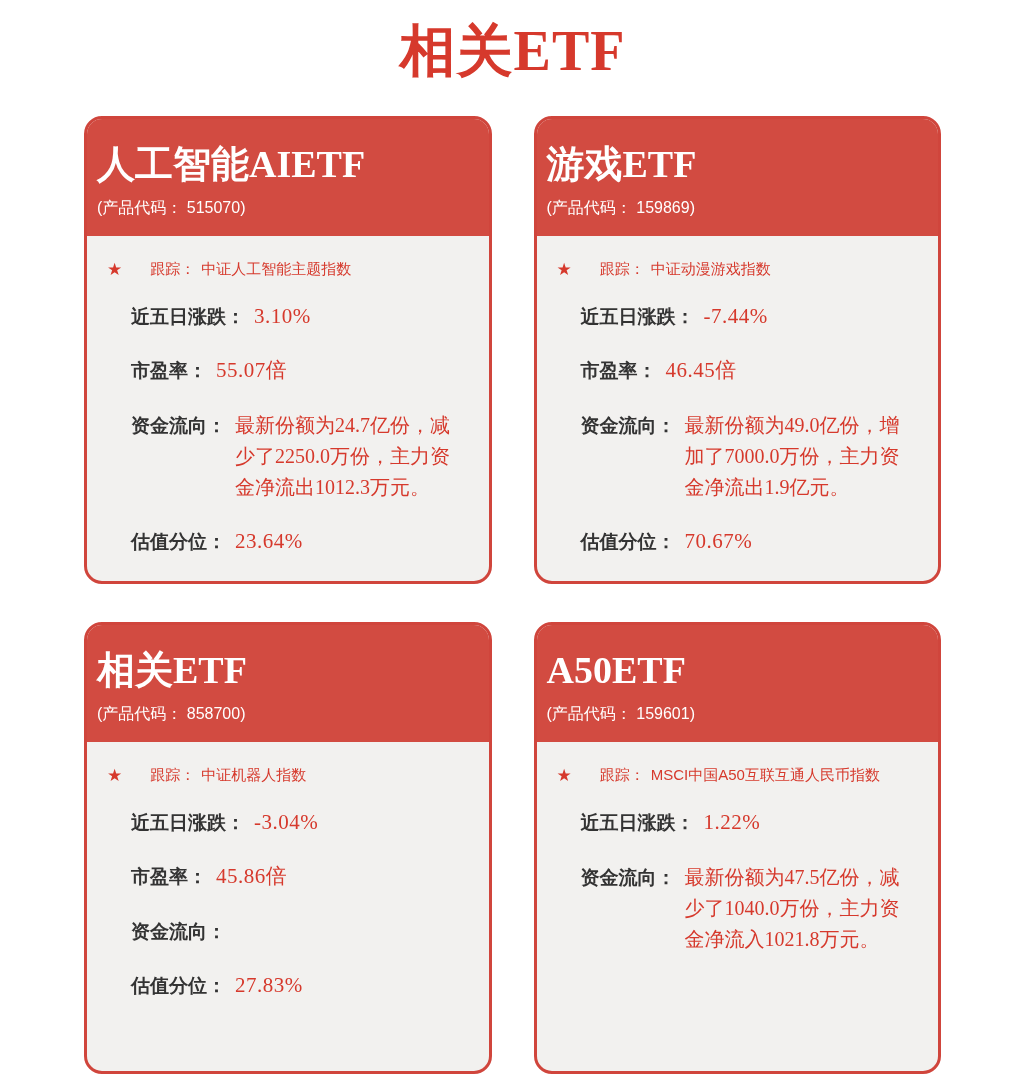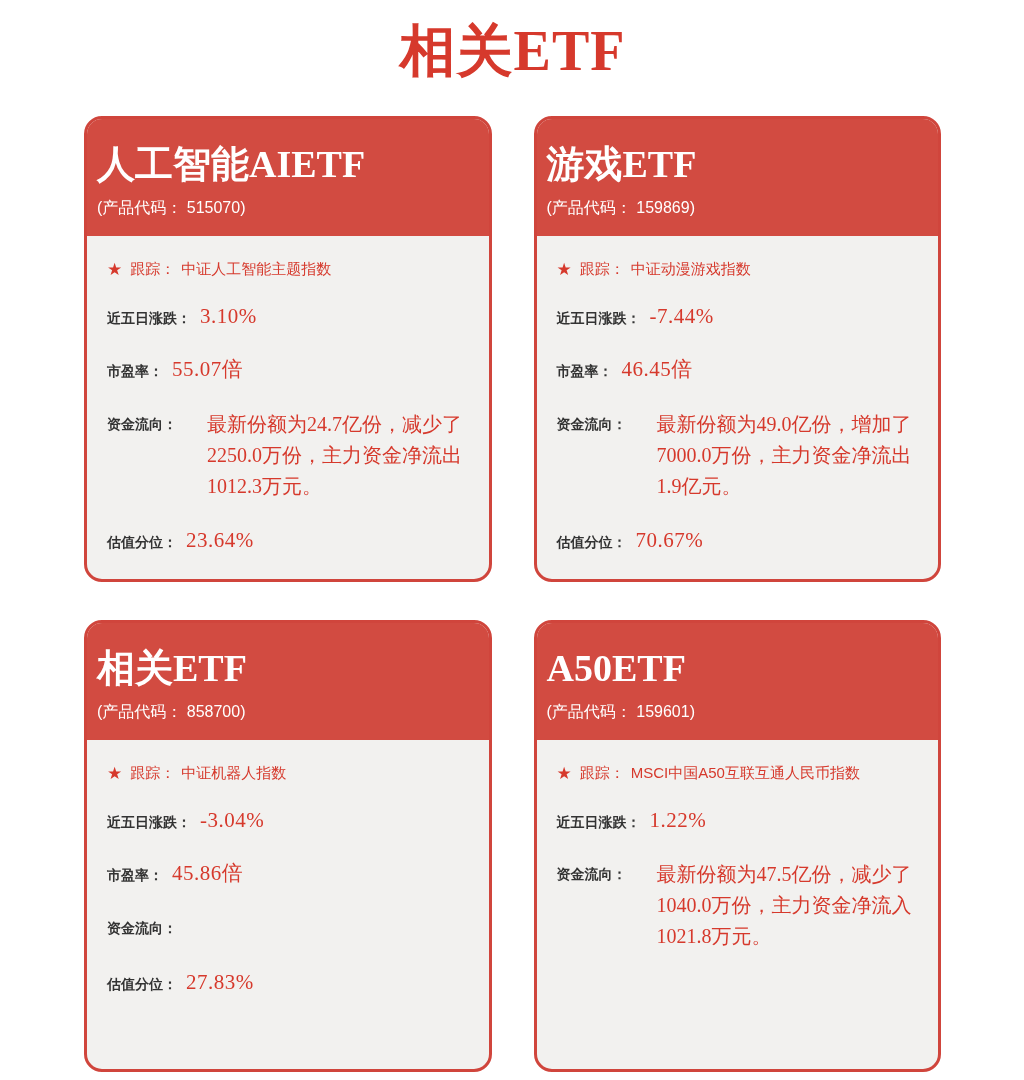--- a/index.html
+++ b/index.html
@@ -64,42 +64,43 @@
     flex:1;
   }
   .track-row{
     color:var(--accent);
     font-size:15px;
     margin-bottom:25px;
     display:flex;
     align-items:center;
   }
   .star{font-size:17px;margin-right:8px;line-height:1;}
-  .track-label{margin-right:6px;}
+  .track-label{margin-right:6px;margin-left:20px;}
   .metric-row{
     display:flex;
     align-items:baseline;
     margin-bottom:26px;
   }
   .metric-row:last-child{margin-bottom:0;}
   .metric-label{
-    font-size:14px;
+    font-size:19px;
     font-weight:bold;
     color:var(--label-dark);
     flex-shrink:0;
+    margin-left:24px;
   }
   .metric-value{
     font-family:"Liberation Serif",serif;
     font-size:21px;
     font-weight:normal;
     color:var(--accent);
     padding-left:9px;
     letter-spacing:0.5px;
   }
-  .metric-row.flow{align-items:flex-start;gap:21px;}
+  .metric-row.flow{align-items:flex-start;}
   .metric-row.flow .metric-label{line-height:31px;}
   .metric-row.flow .metric-value{
     font-size:20px;
     line-height:31px;
     letter-spacing:0;
   }
 </style>
 </head>
 <body>
 

